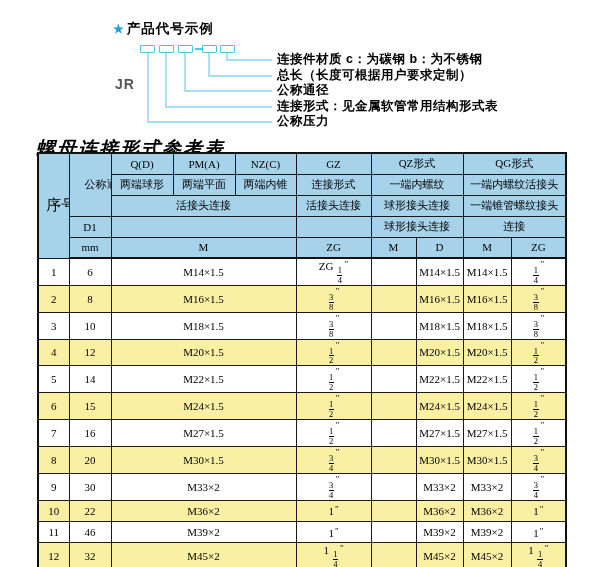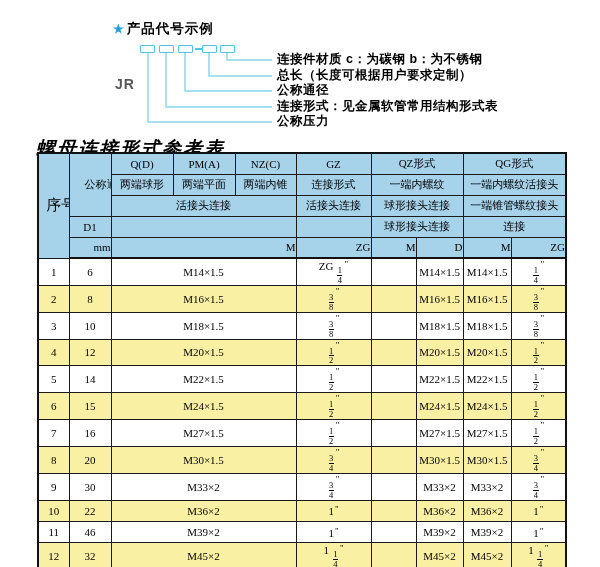--- a/index.html
+++ b/index.html
@@ -40,21 +40,21 @@
     position:absolute; left:37px; top:152px; width:528px;
     border-collapse:collapse; table-layout:fixed;
     font-family:"Liberation Serif", serif; font-size:11px;
     border:2px solid #111;
   }
   table.ref td, table.ref th{
     border:1px solid #1a1a1a; text-align:center; vertical-align:middle;
     padding:0; font-weight:normal; overflow:hidden; white-space:nowrap;
   }
   thead tr{height:21px; background:#a7d3ea;}
-  thead tr.last th{border-bottom:2px solid #111;text-align:right;}
+  thead tr.last th{border-bottom:2px solid #111;}
   tbody tr{height:21.4px; background:#ffffff;}
   tbody tr.alt{background:#faf0a4;}
   .vtext{width:1em; margin:0 auto; word-break:break-all; line-height:1.15; font-size:11px;}
   .vtext.wide{line-height:2.5; font-size:15px;}
   
   .frac{display:inline-flex; flex-direction:column; vertical-align:-3px;
         line-height:1.05; font-size:8.5px; margin:0 1px;}
   .frac .num{border-bottom:0.9px solid #000; padding:0 0.5px;}
   .inch{font-size:9px; vertical-align:3px; margin-left:1px;}
 </style>

